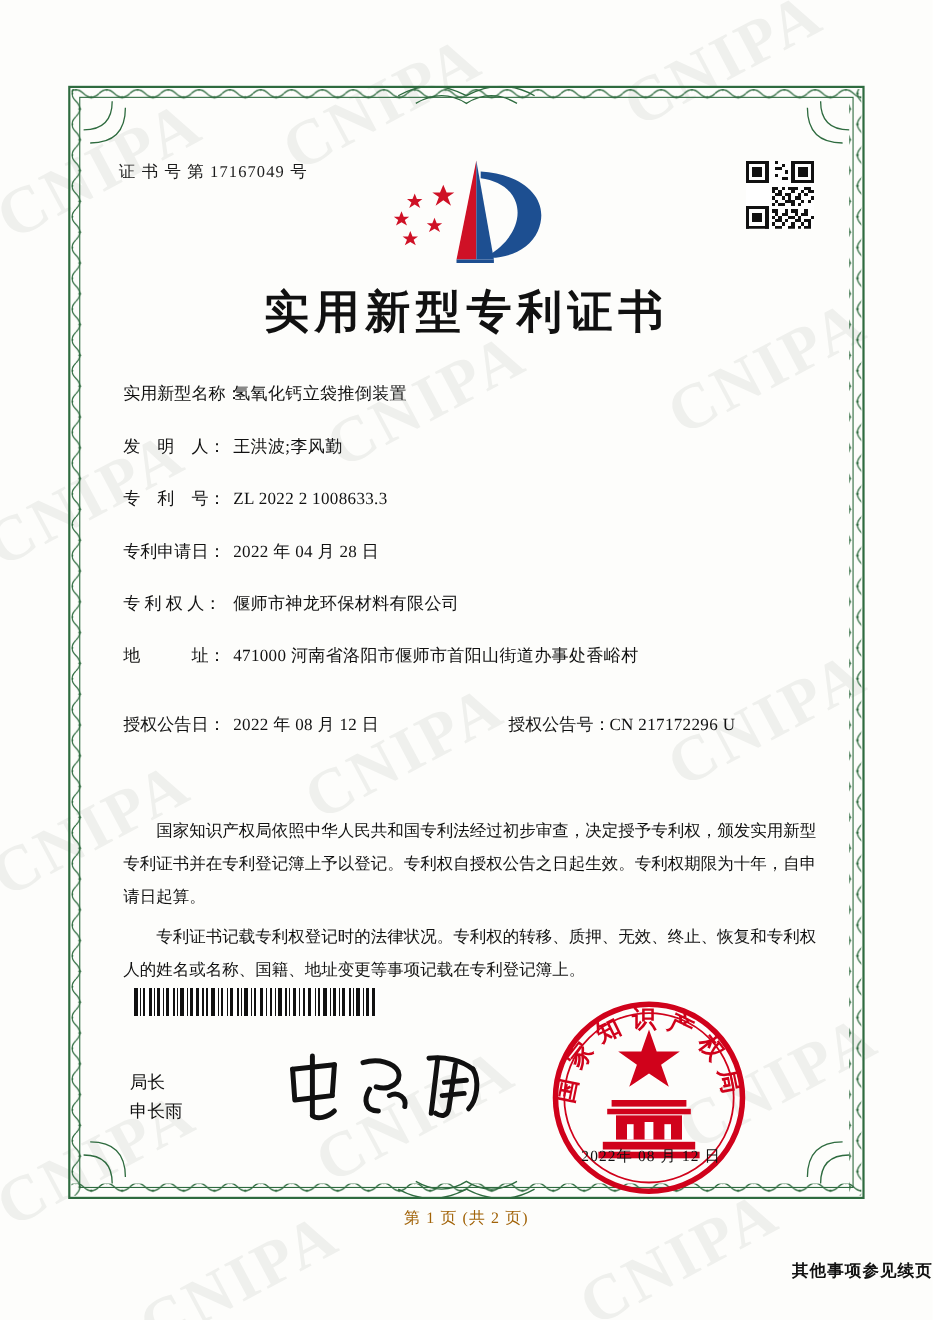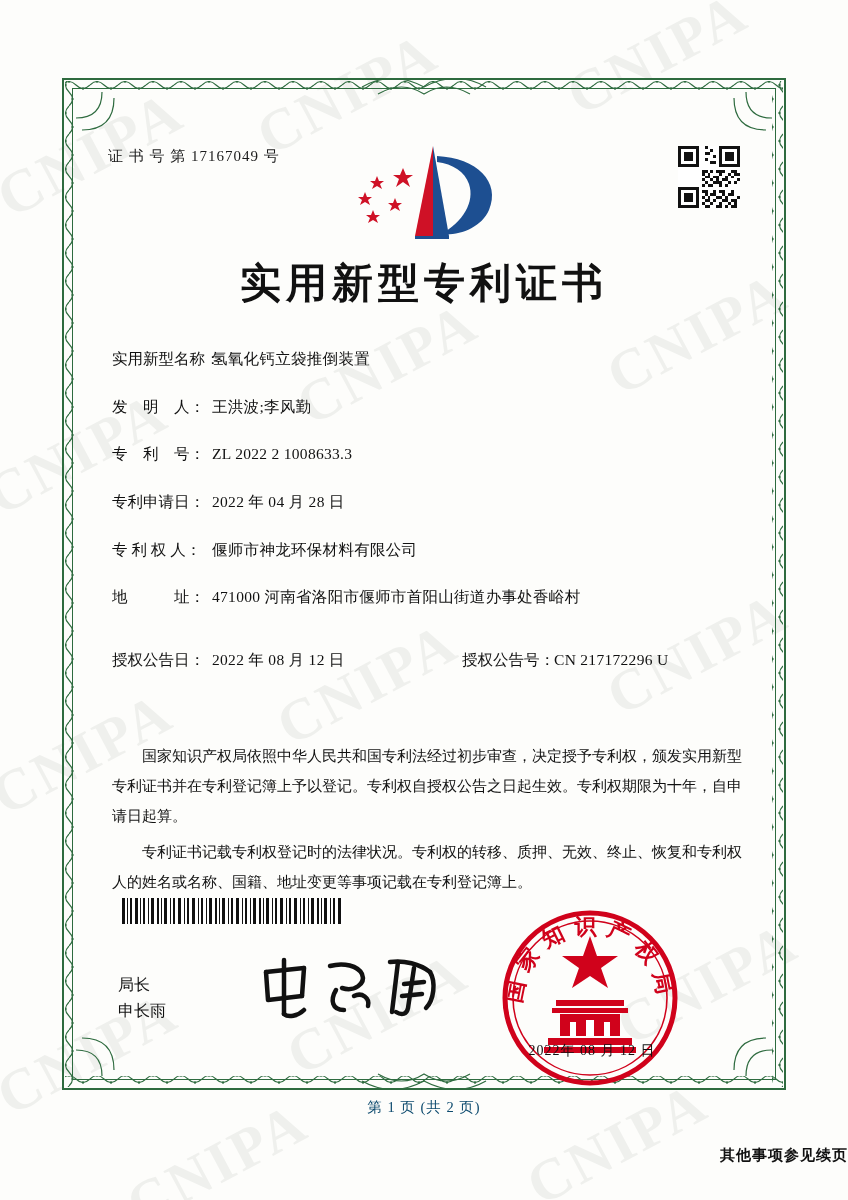--- a/index.html
+++ b/index.html
@@ -214,21 +214,21 @@
     letter-spacing: 1px;
   }
 
   .page-no {
     position: absolute;
     left: 0;
     right: 0;
     top: 1098px;
     text-align: center;
     font-size: 14.5px;
-    color: #0c4a6e;
+    color: #a16207;
     letter-spacing: 1px;
   }
   .footer-note {
     position: absolute;
     left: 0;
     right: 0;
     top: 1146px;
     text-align: right;
     font-size: 15px;
     font-weight: bold;

